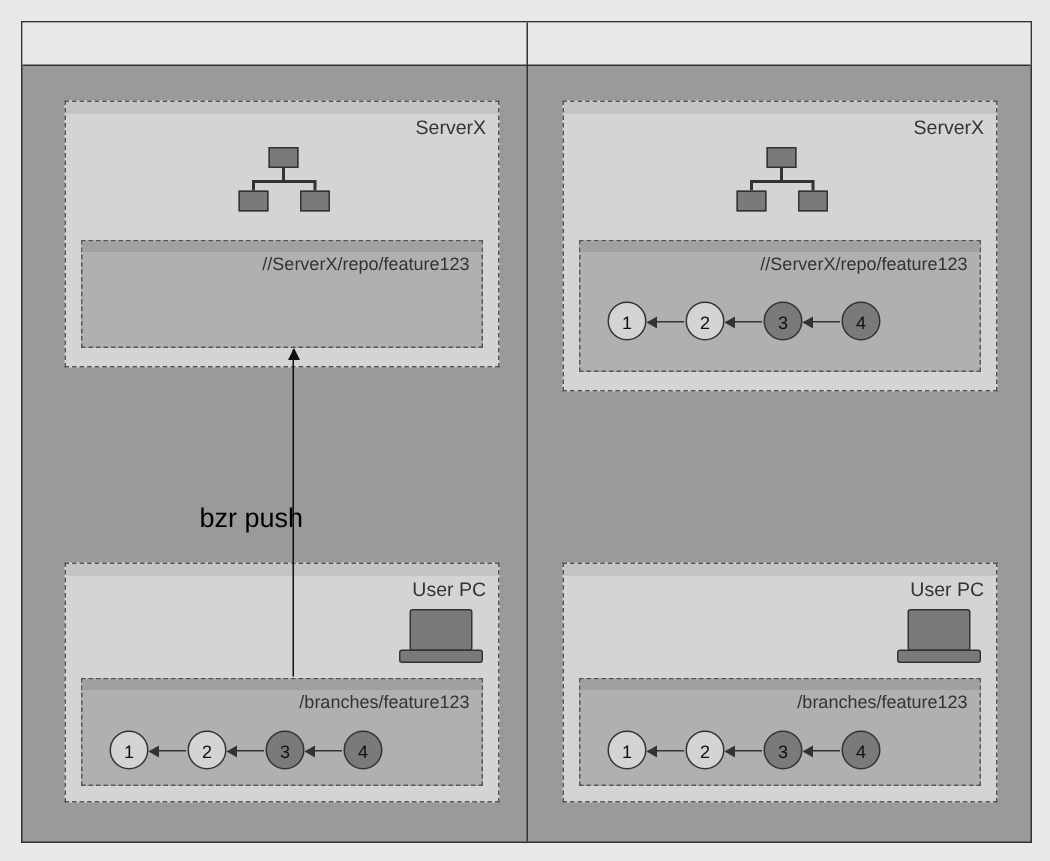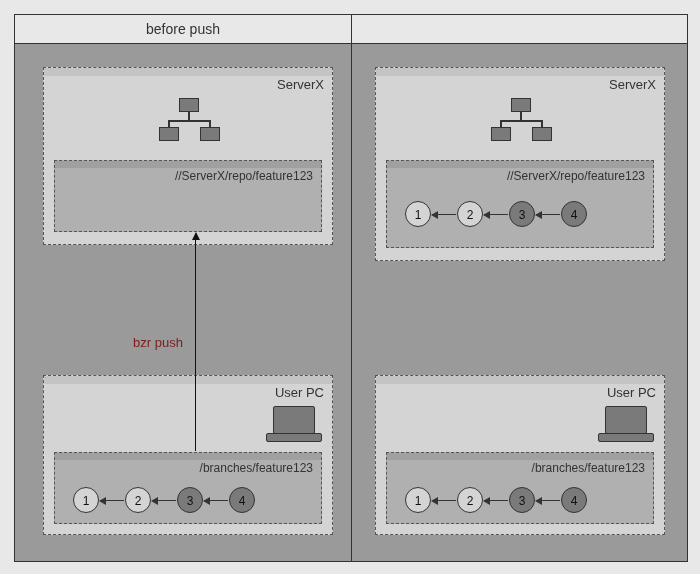--- a/index.html
+++ b/index.html
@@ -95,30 +95,29 @@
   .push-arrow{
     position:absolute;width:0;border-left:1.5px solid #111;
   }
   .push-arrow:before{
     content:"";position:absolute;left:-4px;top:-1px;
     border-left:4px solid transparent;
     border-right:4px solid transparent;
     border-bottom:8px solid #111;
   }
   .push-label{
-    position:absolute;font-size:13px;color:#7f1d1d;
+    position:absolute;font-size:18px;color:#000000;
   }
 </style>
 </head>
 <body>
 
 <div class="frame">
 
   <div class="hdr">
-    <div class="cell left">before push</div>
   </div>
   <div class="vline"></div>
 
   <div class="panel" style="left:28px;top:52px;width:290px;height:178px">
     <div class="strip"></div>
     <div class="title">ServerX</div>
 
     <div class="net" style="left:118px;top:30px;width:54px;height:46px">
       <div class="box" style="left:17px;top:0"></div>
       <div class="stem" style="left:26px;top:14px;width:1.5px;height:8px"></div>

